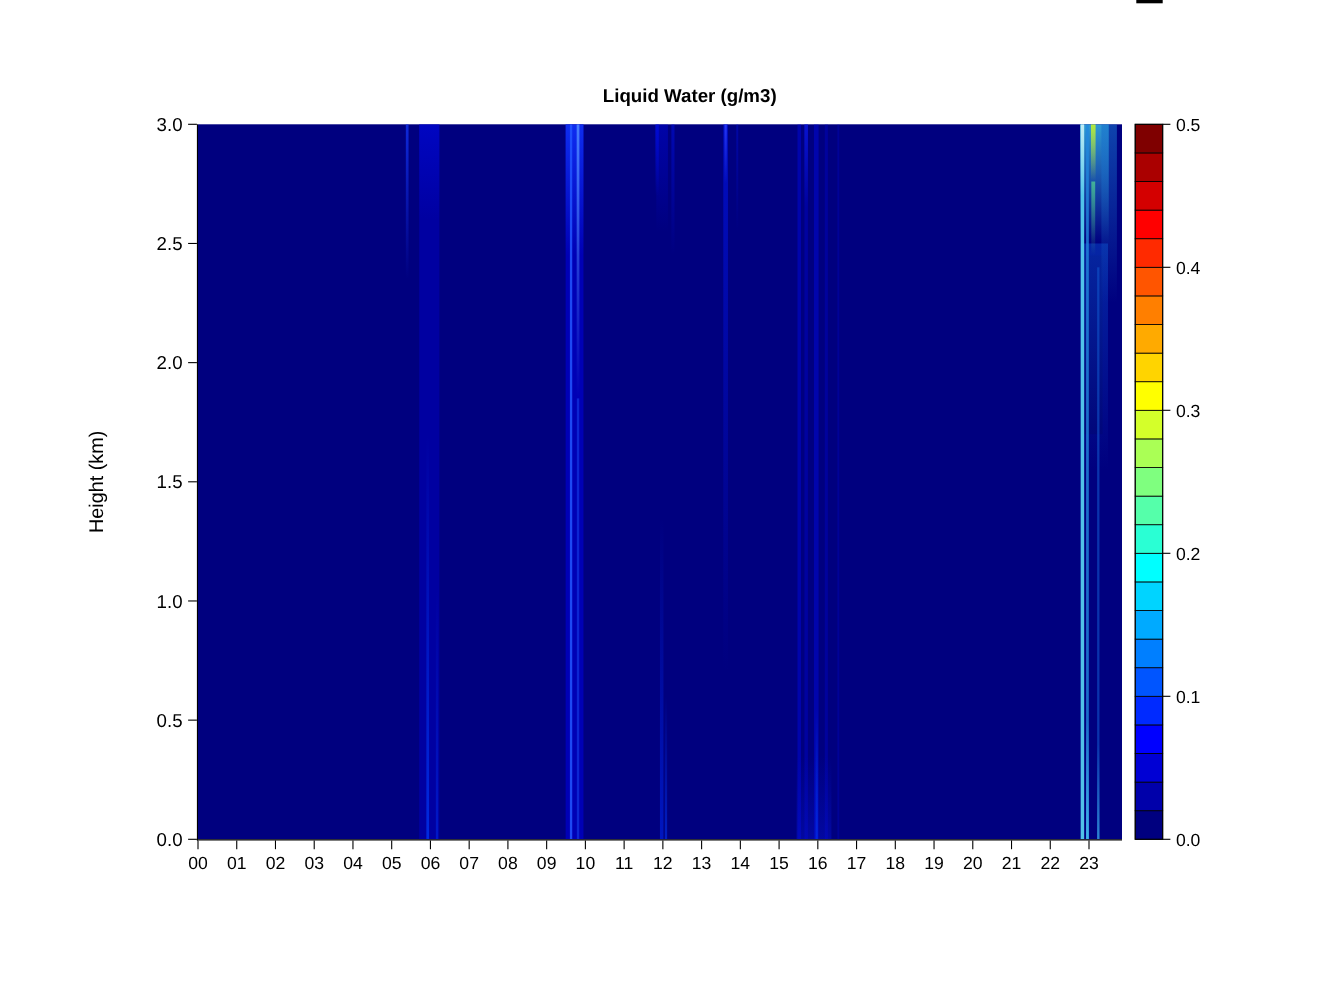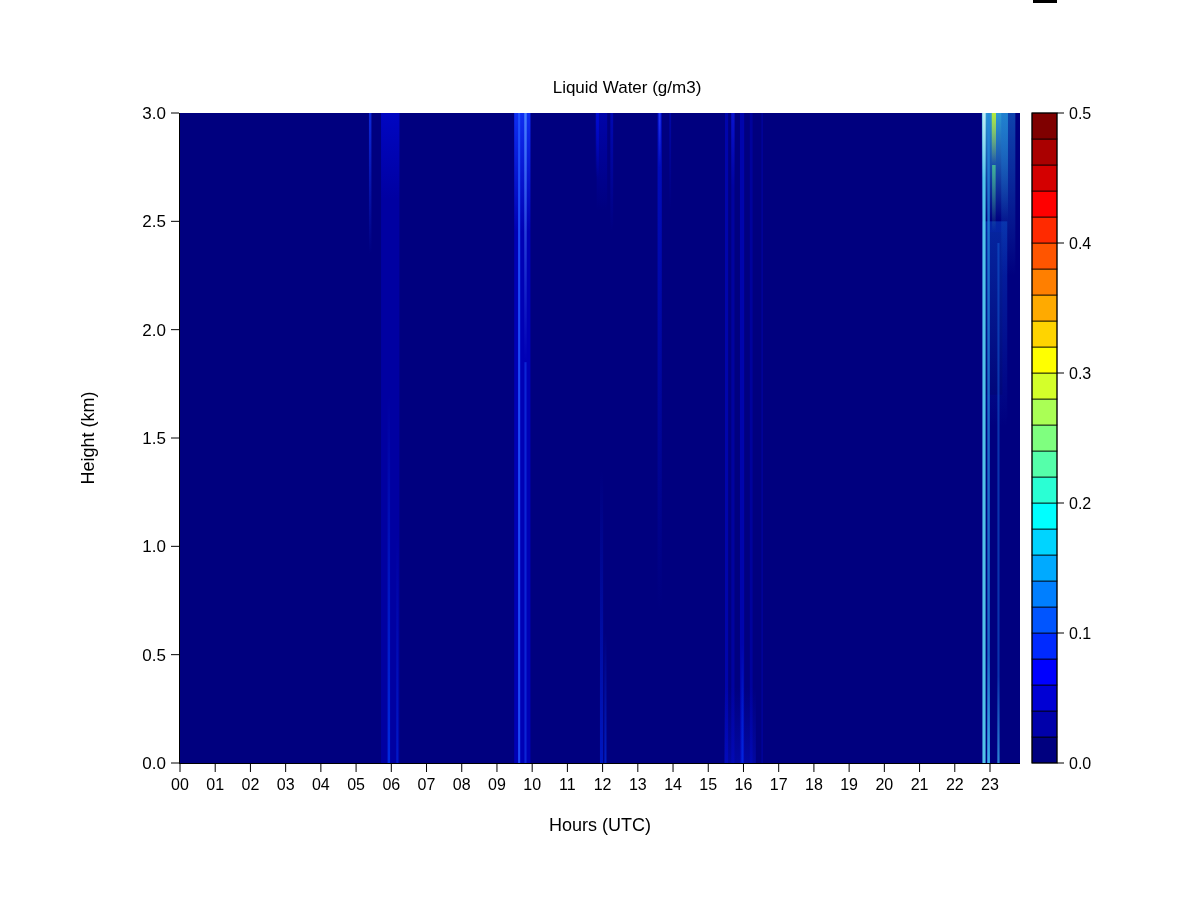--- a/index.html
+++ b/index.html
@@ -1,32 +1,31 @@
 <!DOCTYPE html>
 <html><head>
 <meta charset="utf-8">
 <style>
   html,body{margin:0;padding:0;background:#ffffff;}
   .page{position:relative;width:1200px;height:900px;background:#ffffff;overflow:hidden;
         font-family:"Liberation Sans",sans-serif;color:#000;}
   #plot-svg{position:absolute;left:0;top:0;}
   .chart-title{position:absolute;left:180px;top:79px;width:894px;text-align:center;
-        font-size:17px;font-weight:normal;line-height:1.1;}
+        font-size:17px;font-weight:bold;line-height:1.1;}
   .xlabel{position:absolute;left:180px;top:815px;width:840px;text-align:center;font-size:18px;}
   .ylabel{position:absolute;left:88px;top:438px;transform:translate(-50%,-50%) rotate(-90deg);
         white-space:nowrap;font-size:18px;}
   .artifact{position:absolute;left:1033px;top:0;width:24px;height:3px;background:#000;}
 </style>
 </head>
 <body>
 
 <div class="page">
   <div class="chart-title">Liquid Water (g/m3)</div>
   <div class="ylabel">Height (km)</div>
-  <div class="xlabel">Hours (UTC)</div>
   <svg id="plot-svg" width="1200" height="900">
       <defs>
         <clipPath id="pc">
           <rect x="180" y="113" width="840" height="650"></rect>
         </clipPath>
         <linearGradient id="sg0" x1="0" y1="0" x2="0" y2="1">
           <stop offset="0" stop-color="#1133F0" stop-opacity="0.8"></stop>
           <stop offset="1" stop-color="#1133F0" stop-opacity="0"></stop>
         </linearGradient>
         <linearGradient id="sg2" x1="0" y1="0" x2="0" y2="1">

